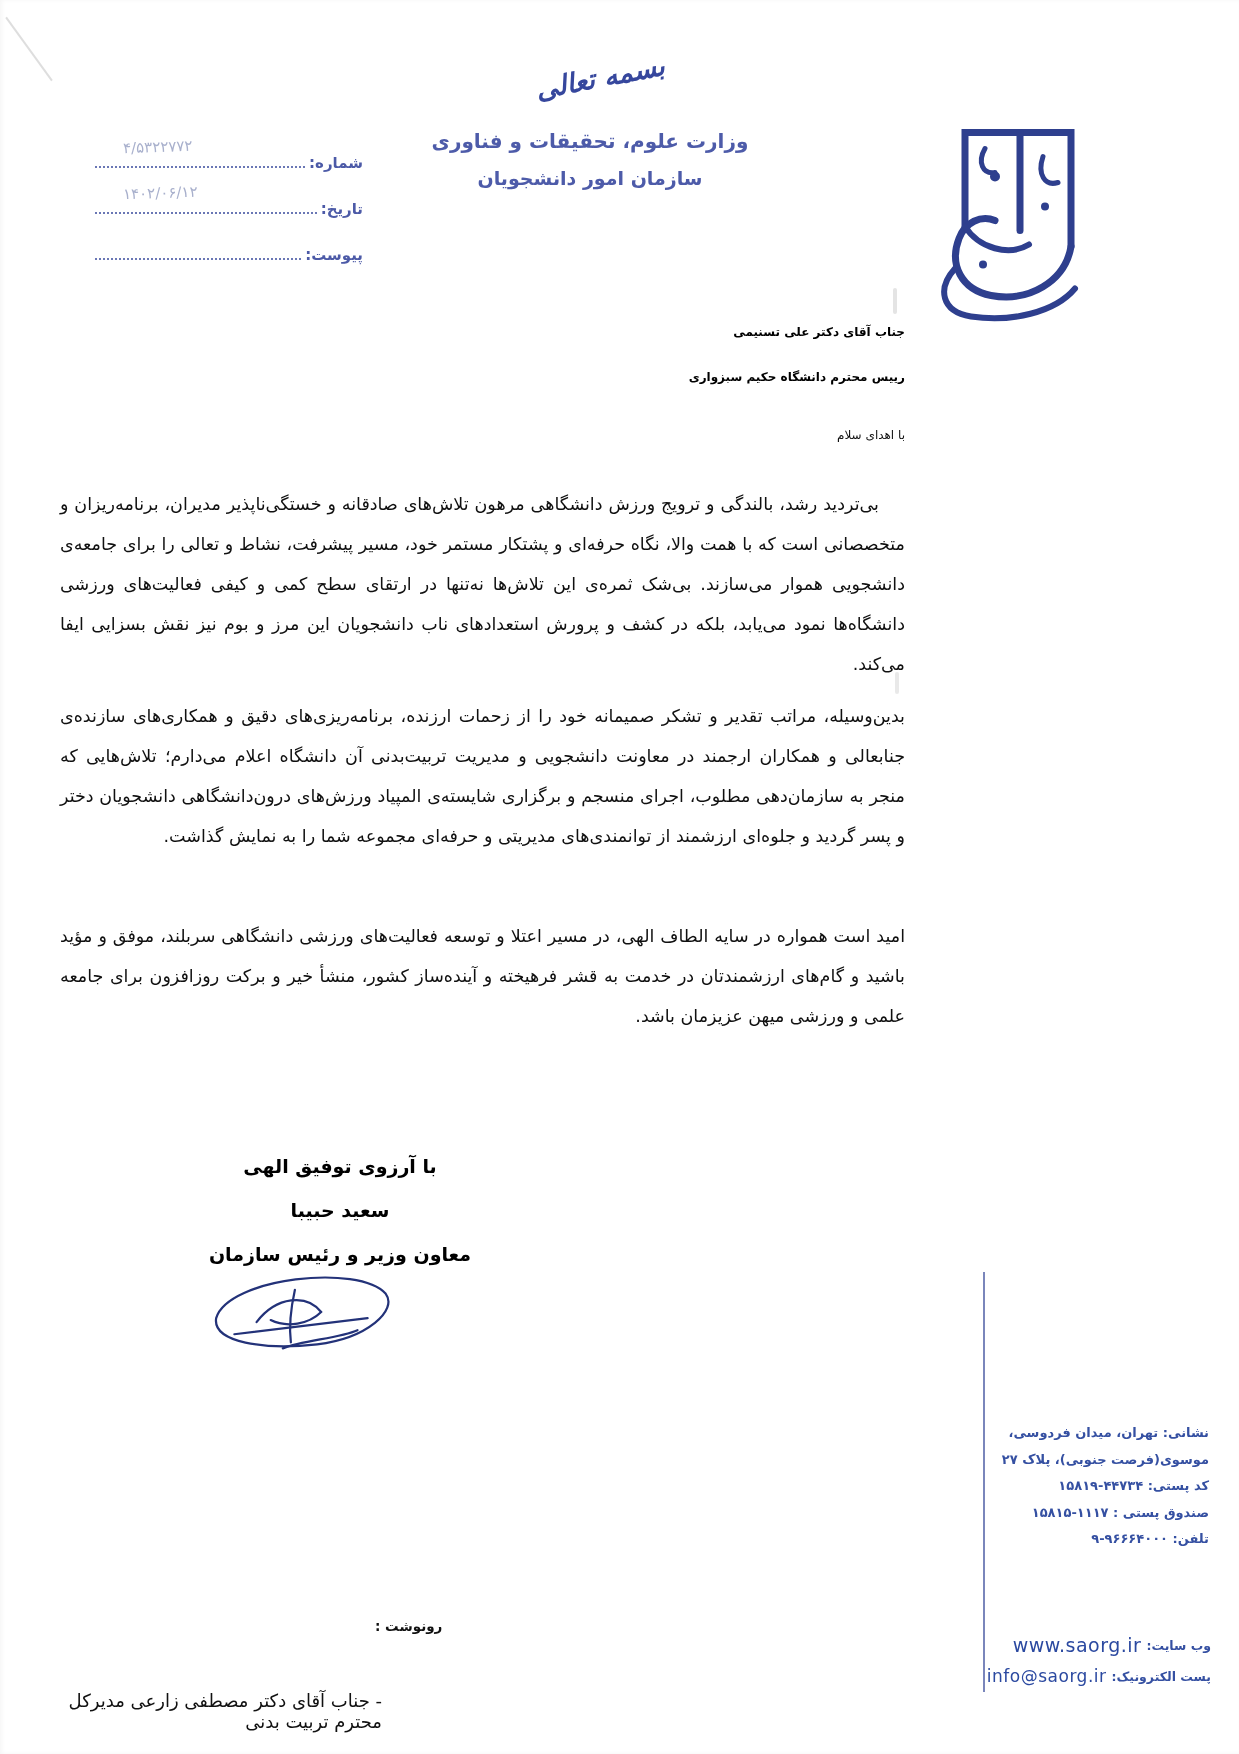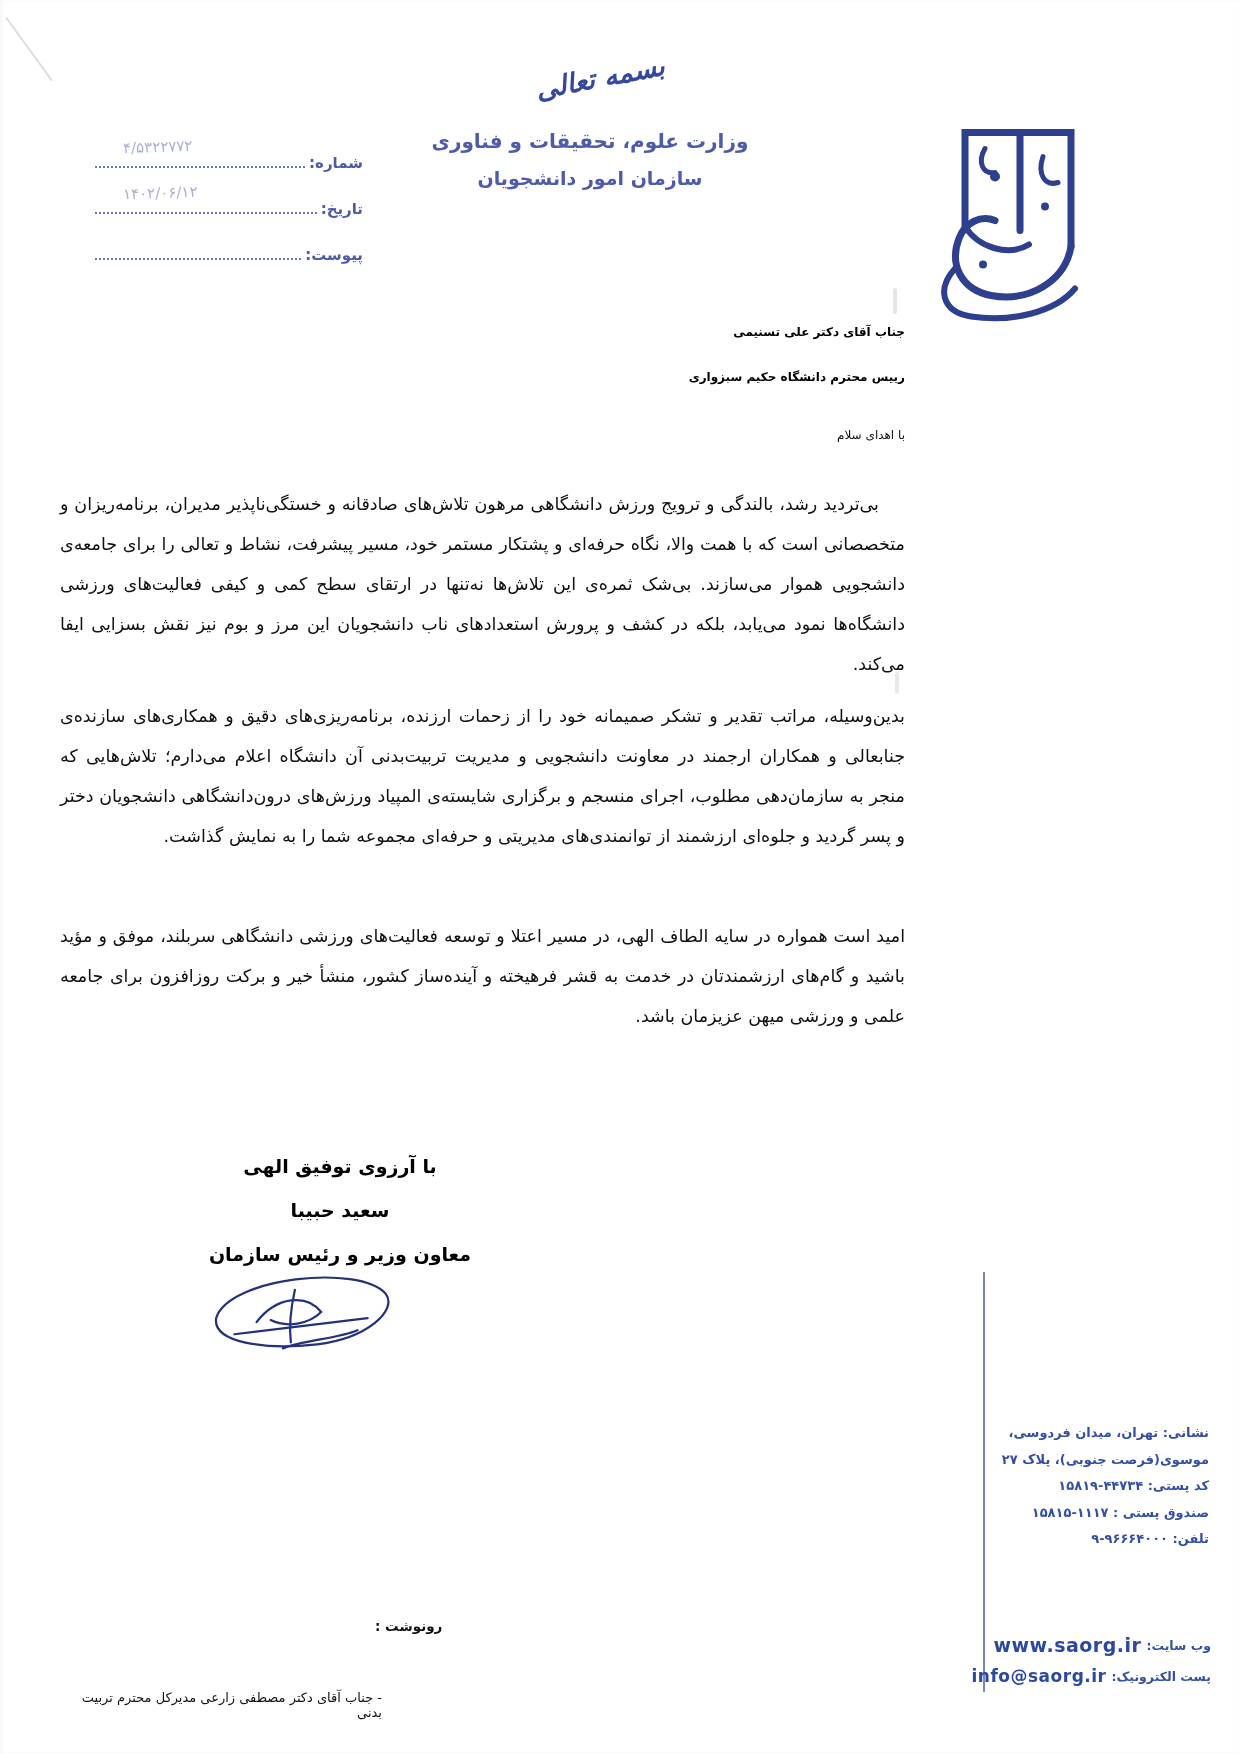--- a/index.html
+++ b/index.html
@@ -90,30 +90,30 @@
     position:absolute;left:995px;top:1420px;width:214px;
     direction:rtl;text-align:right;
     color:#3550a2;font-size:13px;font-weight:bold;line-height:26.5px;
   }
   .web-row{
     position:absolute;left:985px;top:1634px;width:226px;
     direction:rtl;display:flex;align-items:center;justify-content:flex-start;gap:5px;
   }
   .web-row.email{top:1666px;}
   .web-label{font-size:12.5px;font-weight:bold;color:#3550a2;white-space:nowrap;}
-  .web-value{font-size:19px;font-weight:bold;color:#2b49a0;letter-spacing:.5px;}
+  .web-value{font-size:19px;font-weight:normal;color:#2b49a0;letter-spacing:.5px;}
   .web-value.mail{font-size:17px;}
   
   .cc-label{
     position:absolute;left:375px;top:1618px;
     direction:rtl;font-size:13.5px;font-weight:bold;color:#111;
   }
   .cc-item{
     position:absolute;left:60px;top:1690px;width:322px;
-    direction:rtl;text-align:right;font-size:13px;color:#111;
+    direction:rtl;text-align:right;font-size:18px;color:#111;
   }
   
   .crease{
     position:absolute;left:-10px;top:48px;width:78px;height:2px;
     background:#cccccc;transform:rotate(54deg);opacity:.65;
   }
   .smudge{position:absolute;background:#e4e4e4;border-radius:2px;}
   .smudge.s1{left:893px;top:288px;width:4px;height:26px;}
   .smudge.s2{left:895px;top:672px;width:4px;height:22px;opacity:.8;}
 </style>

